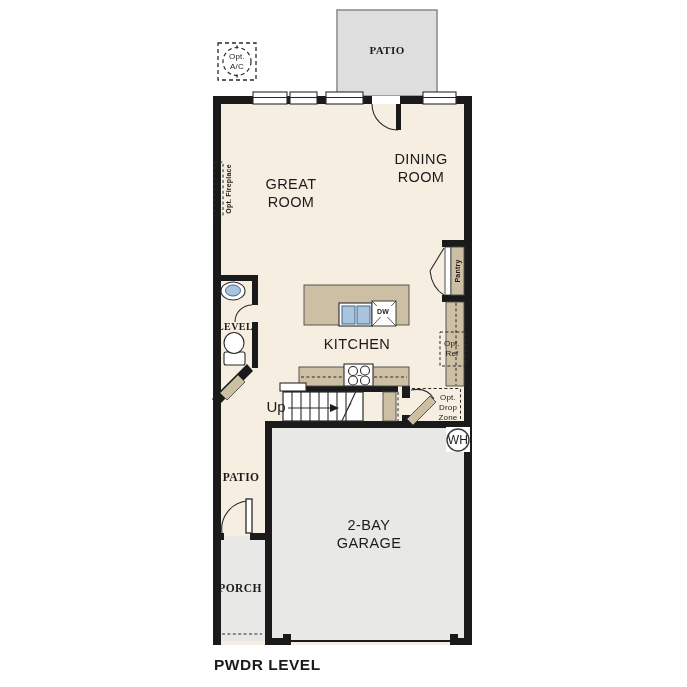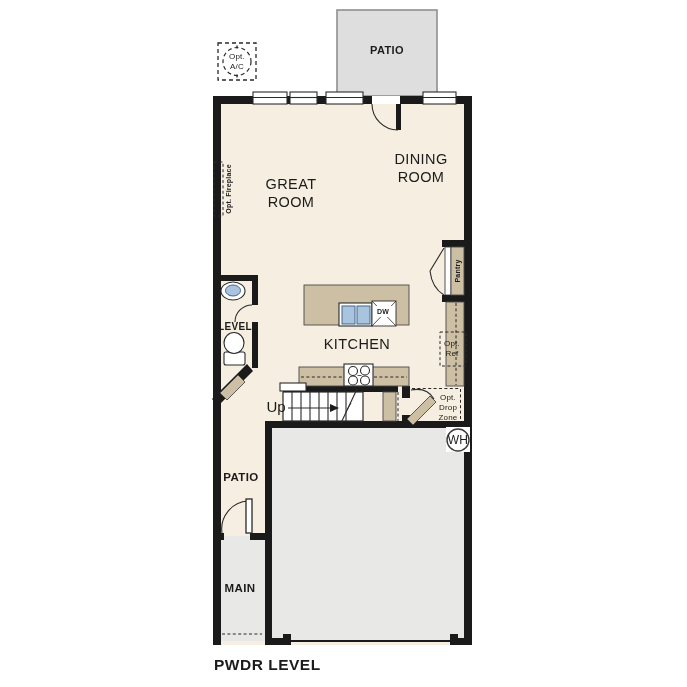--- a/index.html
+++ b/index.html
@@ -7,21 +7,21 @@
     --patio:#dedede; --patio-border:#8f8f8f; --sink-blue:#a9c4de; --ref-gray:#e4e4e4; --ink:#1b1b1b;
   }
   html,body{margin:0;padding:0;background:#fff;}
   .plan{position:relative;width:687px;height:687px;background:#fff;
         font-family:"Liberation Sans",sans-serif;color:var(--ink);overflow:hidden;}
   .plan svg{position:absolute;left:0;top:0;}
   .label{position:absolute;transform:translate(-50%,-50%);text-align:center;
          white-space:pre-line;line-height:1.22;color:var(--ink);}
   .v{transform:translate(-50%,-50%) rotate(-90deg);white-space:nowrap;}
   .room{font-weight:normal;font-size:14.5px;letter-spacing:.4px;}
-  .room-sm{font-weight:bold;font-size:11.5px;letter-spacing:.4px;}
+  .room-sm{font-weight:bold;font-size:11.5px;letter-spacing:.4px;font-family:Liberation Serif, serif;}
   .tiny{font-size:8px;font-weight:400;letter-spacing:.2px;}
   .tiny7{font-size:7px;font-weight:600;letter-spacing:.2px;}
   .title{font-weight:bold;font-size:15.5px;letter-spacing:.5px;transform:translate(0,-50%);white-space:nowrap;}
   
   .w{fill:var(--wall);}
   .tan{fill:var(--cabinet);stroke:#4a4a4a;stroke-width:.9;}
   .wt{fill:#fff;stroke:#2a2a2a;stroke-width:1.1;}
   .ln{stroke:#2a2a2a;fill:none;stroke-width:1.1;}
   .dash{stroke:#2a2a2a;fill:none;stroke-width:1;stroke-dasharray:3 2.4;}
 </style>
@@ -203,15 +203,17 @@
   <div class="label v tiny7" style="left:458px;top:271px">Pantry</div>
   <div class="label tiny" style="left:452px;top:349px">Opt.
 Ref</div>
   <div class="label" style="left:276px;top:407px;font-size:15px">Up</div>
   <div class="label tiny7" style="left:383px;top:312px">DW</div>
   <div class="label tiny" style="left:448px;top:408px">Opt.
 Drop
 Zone</div>
   <div class="label tiny" style="left:458px;top:440px;font-size:12px">WH</div>
   <div class="label room-sm" style="left:241px;top:477px">PATIO</div>
-  <div class="label room-sm" style="left:240px;top:588px">MAIN</div>
+  <div class="label room-sm" style="left:240px;top:588px">PORCH</div>
+  <div class="label room" style="left:369px;top:535px">2-BAY
+GARAGE</div>
   <div class="label title" style="left:214px;top:665px">PWDR LEVEL</div>
 </div>
 
 </body></html>

